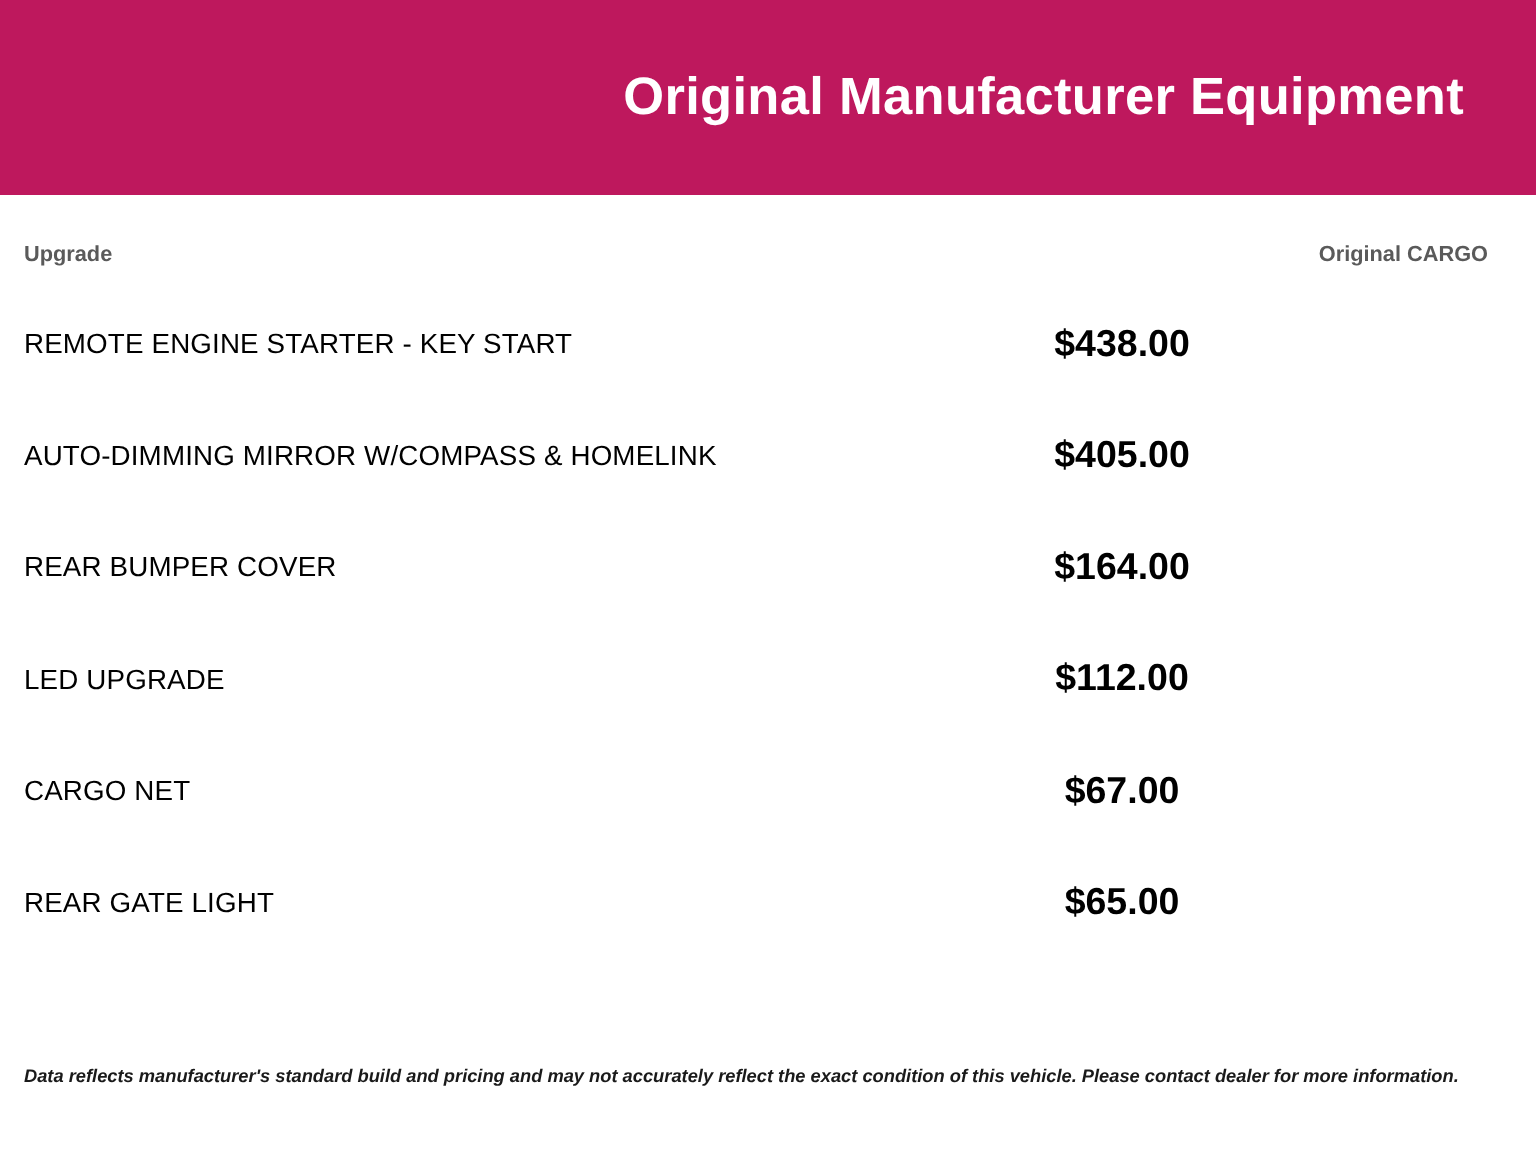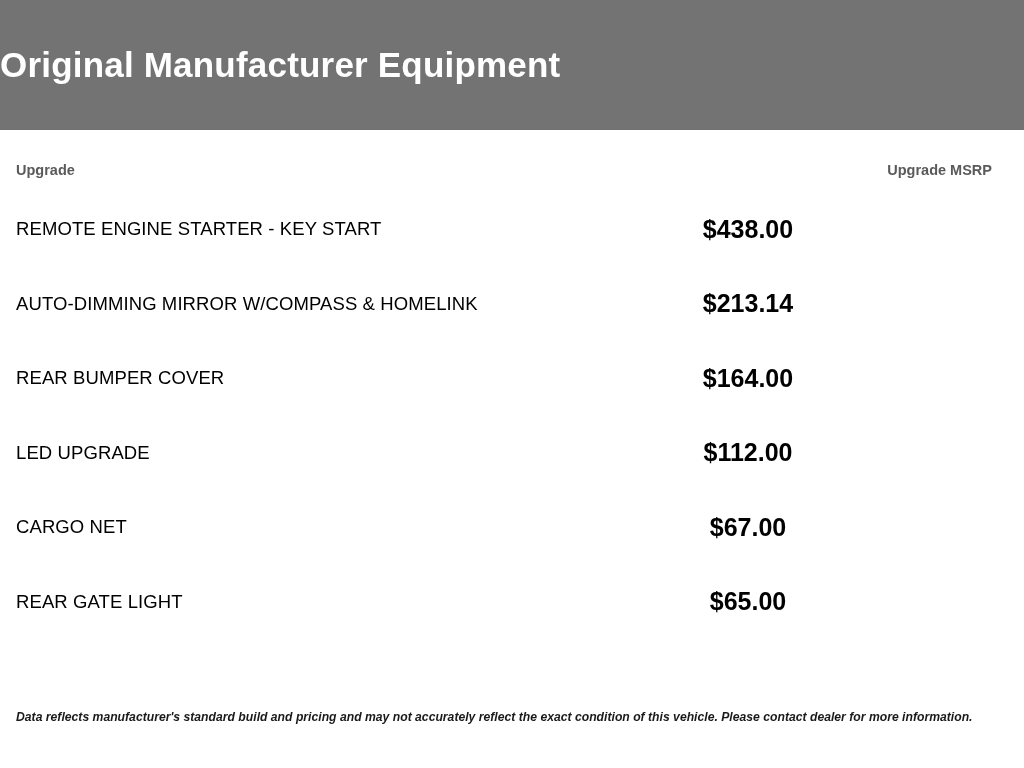--- a/index.html
+++ b/index.html
@@ -17,24 +17,24 @@
   .page {
     position: relative;
     width: 1024px;
     height: 768px;
     background: #ffffff;
     box-sizing: border-box;
   }
   .header-band {
     width: 100%;
     height: 130px;
-    background: #737373;
+    background: #be185d;
     display: flex;
     align-items: center;
-    justify-content: flex-start;
+    justify-content: flex-end;
     box-sizing: border-box;
     padding-right: 48px;
   }
   .header-title {
     color: #ffffff;
     font-size: 35px;
     font-weight: bold;
     letter-spacing: 0.2px;
     line-height: 1.1;
     white-space: nowrap;
@@ -101,31 +101,31 @@
 
   <div class="header-band">
     <div class="header-title">Original Manufacturer Equipment</div>
   </div>
 
   <div class="content">
     <table class="table">
       <thead>
         <tr>
           <th class="th-left">Upgrade</th>
-          <th class="th-right">Upgrade MSRP</th>
+          <th class="th-right">Original CARGO</th>
         </tr>
       </thead>
       <tbody>
         <tr class="row">
           <td class="cell-label">REMOTE ENGINE STARTER - KEY START</td>
           <td class="cell-price">$438.00</td>
         </tr>
         <tr class="row">
           <td class="cell-label">AUTO-DIMMING MIRROR W/COMPASS &amp; HOMELINK</td>
-          <td class="cell-price">$213.14</td>
+          <td class="cell-price">$405.00</td>
         </tr>
         <tr class="row">
           <td class="cell-label">REAR BUMPER COVER</td>
           <td class="cell-price">$164.00</td>
         </tr>
         <tr class="row">
           <td class="cell-label">LED UPGRADE</td>
           <td class="cell-price">$112.00</td>
         </tr>
         <tr class="row">

